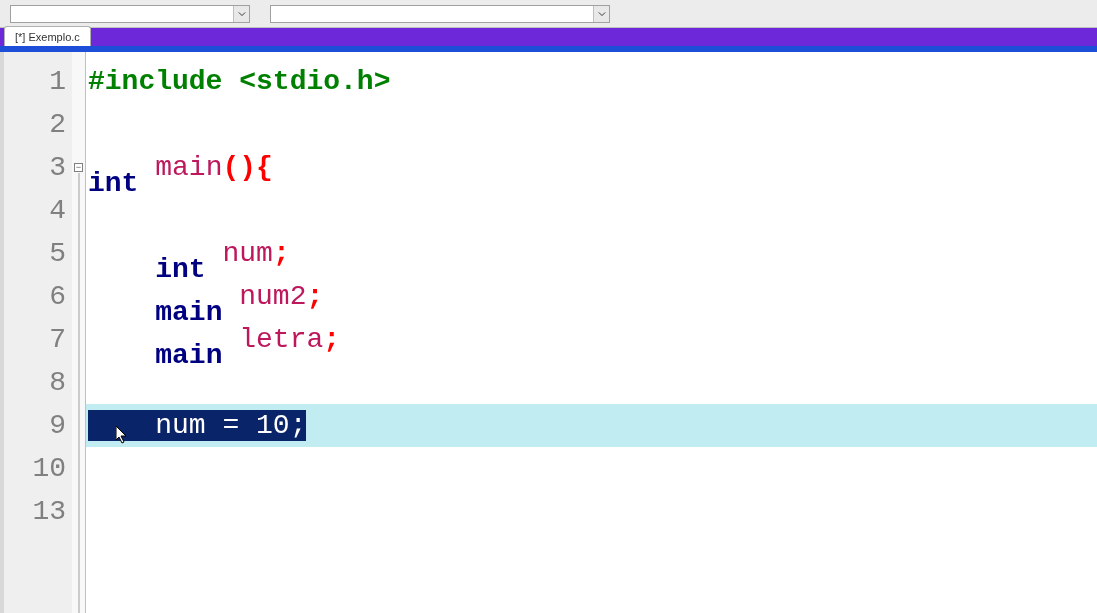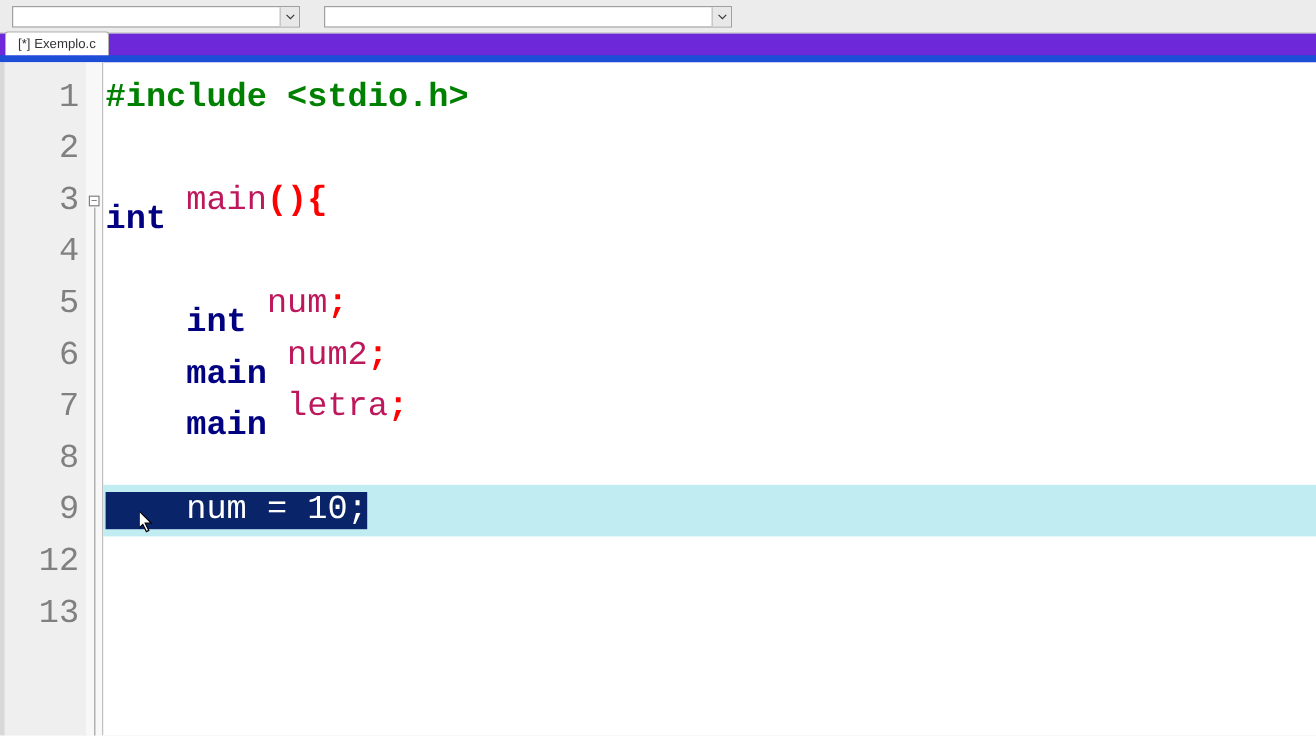--- a/index.html
+++ b/index.html
@@ -194,21 +194,21 @@
   <div class="gutter" id="gutter">
       <div class="gutter-line">1</div>
       <div class="gutter-line">2</div>
       <div class="gutter-line">3</div>
       <div class="gutter-line">4</div>
       <div class="gutter-line">5</div>
       <div class="gutter-line">6</div>
       <div class="gutter-line">7</div>
       <div class="gutter-line">8</div>
       <div class="gutter-line">9</div>
-      <div class="gutter-line">12</div>
+      <div class="gutter-line">10</div>
       <div class="gutter-line">13</div>
     </div>
   <div class="fold-column" id="foldcol">
       <div class="fold-line"></div>
       <div class="fold-line"></div>
       <div class="fold-line">
         <div class="fold-marker">−</div>
         <div class="fold-vline" style="top: 26.5px; height: 446.5px;"></div>
       </div>
       <div class="fold-line"></div>

